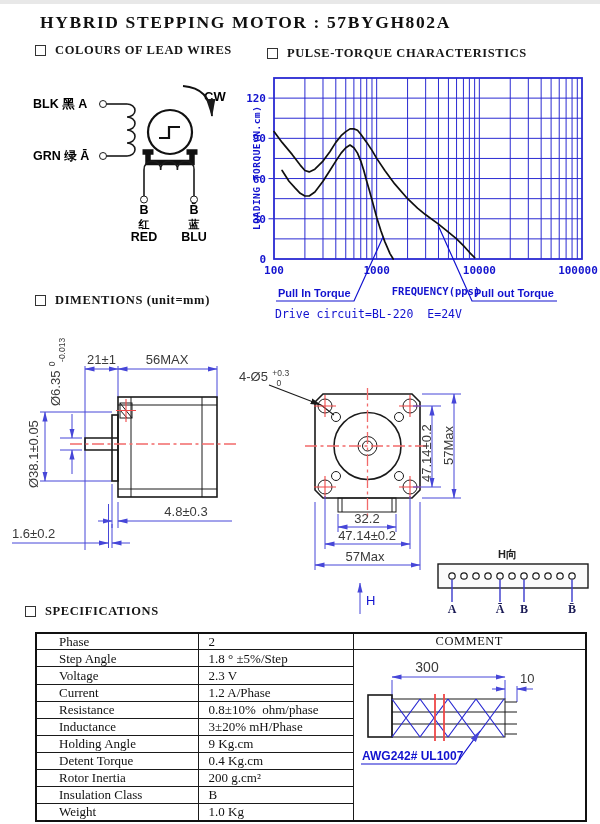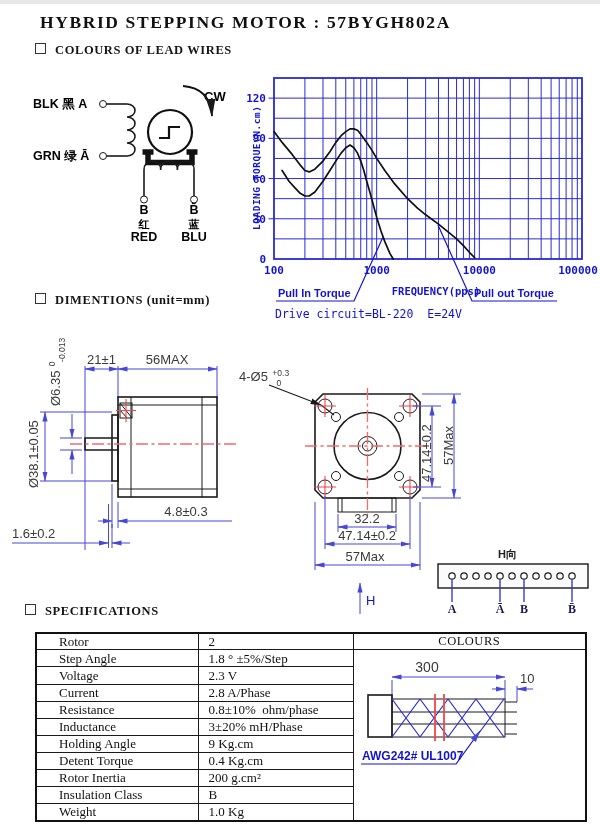--- a/index.html
+++ b/index.html
@@ -1,20 +1,20 @@
 <!DOCTYPE html>
 <html><head>
 <meta charset="utf-8">
 <style>
   html,body{margin:0;padding:0;background:#e8e8e8}
   .page{position:relative;width:600px;height:824px;margin:4px auto;background:#ffffff;
         font-family:"Liberation Serif",serif;color:#111;overflow:hidden}
   .abs{position:absolute}
   .title{font-size:17.5px;font-weight:bold;letter-spacing:1.6px;color:#101010;white-space:nowrap}
-  .sec{display:flex;align-items:flex-start;gap:9px;font-weight:bold;font-size:12.5px;
+  .sec{display:flex;align-items:center;gap:9px;font-weight:bold;font-size:12.5px;
        letter-spacing:.6px;color:#151515;white-space:nowrap}
   .cbx{width:9px;height:9px;border:1.5px solid #333;display:inline-block;background:#fff;flex:0 0 auto}
   svg{overflow:visible}
   svg text{font-family:"Liberation Sans",sans-serif}
   .dt{font-size:13px;fill:#3a3a3a}
   .dts{font-size:8.5px;fill:#3a3a3a}
   .bluetxt{fill:#1212cf}
   .mono{font-family:"DejaVu Sans Mono",monospace}
   .dl{stroke:#4646d8;stroke-width:1;fill:none}
   .bl{stroke:#1a1a1a;stroke-width:1.6;fill:none}
@@ -46,20 +46,24 @@
   </defs>
 </svg>
 
 <div class="page">
 
   <div class="abs title" style="left:40px;top:8px">HYBRID STEPPING MOTOR : 57BYGH802A</div>
 
   <div class="abs sec" style="left:35px;top:39px">
     <span class="cbx"></span>
     <span>COLOURS OF LEAD WIRES</span>
+  </div>
+  <div class="abs sec" style="left:267px;top:42px">
+    <span class="cbx"></span>
+    <span>PULSE-TORQUE CHARACTERISTICS</span>
   </div>
   <div class="abs sec" style="left:25px;top:600px">
     <span class="cbx"></span>
     <span>SPECIFICATIONS</span>
   </div>
   <div class="abs sec" style="left:35px;top:289px">
     <span class="cbx"></span>
     <span>DIMENTIONS  (unit=mm)</span>
   </div>
 
@@ -273,23 +277,23 @@
 
   <div class="abs" style="left:35px;top:628px">
     <table class="spec">
       <colgroup>
           <col style="width:162px">
           <col style="width:155px">
           <col style="width:233px">
         </colgroup>
       <tbody id="spec-tbody">
           <tr>
-            <td>Rotor</td>
+            <td>Phase</td>
             <td class="val">2</td>
-            <td class="ch">COLOURS</td>
+            <td class="ch">COMMENT</td>
           </tr>
           <tr>
             <td>Step Angle</td>
             <td class="val">1.8 ° ±5%/Step</td>
             <td class="cbody" rowspan="10"><svg width="231" height="170" viewBox="0 0 231 170" style="display:block">
       <text x="73" y="22" text-anchor="middle" class="dt" style="font-size:14px">300</text>
       <text x="166" y="33" class="dt">10</text>
       <g>
         <path class="dl" d="M38,27 H151" marker-start="url(#ar)" marker-end="url(#ar)"></path>
         <path class="dl" d="M38,30 V49 M151,30 V49 M163,36 V52"></path>
@@ -307,21 +311,21 @@
       <text x="8" y="110" class="bluetxt" style="font-size:12px;font-weight:bold">AWG242#  UL1007</text>
       <path class="ann" d="M7,114 H102 L126,81" marker-end="url(#ar)"></path>
     </svg></td>
           </tr>
           <tr>
             <td>Voltage</td>
             <td class="val">2.3 V</td>
           </tr>
           <tr>
             <td>Current</td>
-            <td class="val">2.8 A/Phase</td>
+            <td class="val">1.2 A/Phase</td>
           </tr>
           <tr>
             <td>Resistance</td>
             <td class="val">0.8±10%  ohm/phase</td>
           </tr>
           <tr>
             <td>Inductance</td>
             <td class="val">3±20% mH/Phase</td>
           </tr>
           <tr>

